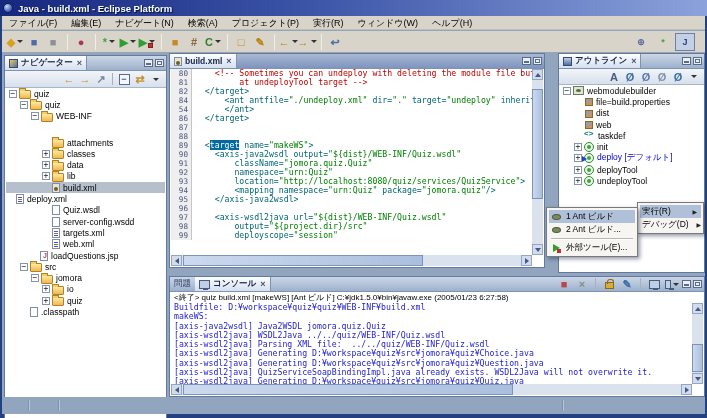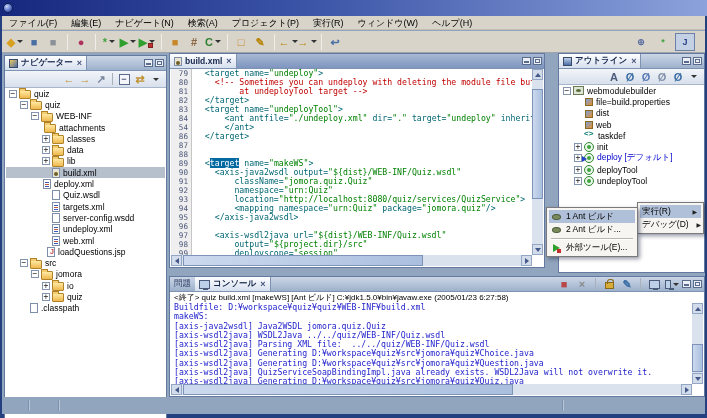--- a/index.html
+++ b/index.html
@@ -163,20 +163,21 @@
 </head>
 <body>
 
 <div id="screen">
   <div class="edge edge-l"></div>
   <div class="edge edge-r"></div>
   <div class="edge edge-b"></div>
 
   <div id="titlebar">
     <div id="winicon"></div>
+    <span id="wintitle">Java - build.xml - Eclipse Platform</span>
   </div>
 
   <div id="menubar">
       <span class="mitem">ファイル(F)</span>
       <span class="mitem">編集(E)</span>
       <span class="mitem">ナビゲート(N)</span>
       <span class="mitem">検索(A)</span>
       <span class="mitem">プロジェクト(P)</span>
       <span class="mitem">実行(R)</span>
       <span class="mitem">ウィンドウ(W)</span>
@@ -294,21 +295,21 @@
         <div class="trow" style="padding-left: 14px;">
           <span class="exp">−</span>
           <span class="ticon i-folder"></span>
           <span class="tlabel">quiz</span>
         </div>
         <div class="trow" style="padding-left: 25px;">
           <span class="exp">−</span>
           <span class="ticon i-folder"></span>
           <span class="tlabel">WEB-INF</span>
         </div>
-        <div class="trow" style="padding-left: 28px;">
+        <div class="trow" style="padding-left: 36px; margin-top: 15px;">
           <span class="exp hid"></span>
           <span class="ticon i-folder"></span>
           <span class="tlabel">attachments</span>
         </div>
         <div class="trow" style="padding-left: 36px;">
           <span class="exp">+</span>
           <span class="ticon i-folder"></span>
           <span class="tlabel">classes</span>
         </div>
         <div class="trow" style="padding-left: 36px;">
@@ -319,51 +320,46 @@
         <div class="trow" style="padding-left: 36px;">
           <span class="exp">+</span>
           <span class="ticon i-folder"></span>
           <span class="tlabel">lib</span>
         </div>
         <div class="trow sel-inactive" style="padding-left: 36px;">
           <span class="exp hid"></span>
           <span class="ticon i-file-ant"></span>
           <span class="tlabel">build.xml</span>
         </div>
-        <div class="trow" style=" margin-left: 27px;">
+        <div class="trow" style="">
           <span class="exp hid"></span>
           <span class="ticon i-file-xml"></span>
           <span class="tlabel">deploy.xml</span>
         </div>
         <div class="trow" style="padding-left: 36px; align-items: center;">
           <span class="exp hid"></span>
           <span class="ticon i-file"></span>
           <span class="tlabel">Quiz.wsdl</span>
         </div>
         <div class="trow" style="padding-left: 36px;">
           <span class="exp hid"></span>
+          <span class="ticon i-file"></span>
+          <span class="tlabel">server-config.wsdd</span>
+        </div>
+        <div class="trow" style="padding-left: 36px;">
+          <span class="exp hid"></span>
           <span class="ticon i-file-xml"></span>
           <span class="tlabel">targets.xml</span>
         </div>
         <div class="trow" style="padding-left: 36px;">
           <span class="exp hid"></span>
-          <span class="ticon i-file"></span>
-          <span class="tlabel">server-config.wsdd</span>
-        </div>
-        <div class="trow" style="padding-left: 36px;">
-          <span class="exp hid"></span>
-          <span class="ticon i-file-xml"></span>
-          <span class="tlabel">undeploy.xml</span>
-        </div>
-        <div class="trow" style="padding-left: 36px;">
-          <span class="exp hid"></span>
           <span class="ticon i-file-xml"></span>
           <span class="tlabel">web.xml</span>
         </div>
-        <div class="trow" style="padding-left: 31px;">
+        <div class="trow" style="padding-left: 24px;">
           <span class="exp hid"></span>
           <span class="ticon i-file-jsp"></span>
           <span class="tlabel">loadQuestions.jsp</span>
         </div>
         <div class="trow" style="padding-left: 14px;">
           <span class="exp">−</span>
           <span class="ticon i-folder"></span>
           <span class="tlabel">src</span>
         </div>
         <div class="trow" style="padding-left: 25px;">
@@ -395,25 +391,23 @@
         <span class="tab-ic i-file-ant" style="width:8px;height:9px;position:relative;"></span>
         <span>build.xml</span>
         <span class="tclose">×</span>
       </div>
       <div class="wbtns">
         <span class="wb min"></span>
         <span class="wb max"></span>
       </div>
     </div>
     <div id="editor-code">
-        <div class="cline"><span class="lnum">79</span><span class="ctext"><span class="tk-g">  &lt;target name=</span><span class="tk-v">"undeploy"</span><span class="tk-g">&gt;</span></span></div>
         <div class="cline"><span class="lnum">80</span><span class="ctext"><span class="tk-c">    &lt;!-- Sometimes you can undeploy with deleting the module file but it</span></span></div>
         <div class="cline"><span class="lnum">81</span><span class="ctext"><span class="tk-c">         at undeployTool target --&gt;</span></span></div>
         <div class="cline"><span class="lnum">82</span><span class="ctext"><span class="tk-g">  &lt;/target&gt;</span></span></div>
-        <div class="cline"><span class="lnum">83</span><span class="ctext"><span class="tk-g">  &lt;target name=</span><span class="tk-v">"undeployTool"</span><span class="tk-g">&gt;</span></span></div>
         <div class="cline"><span class="lnum">84</span><span class="ctext"><span class="tk-g">      &lt;ant antfile=</span><span class="tk-v">"./undeploy.xml"</span><span class="tk-g"> dir=</span><span class="tk-v">"."</span><span class="tk-g"> target=</span><span class="tk-v">"undeploy"</span><span class="tk-g"> inheritall=</span></span></div>
         <div class="cline"><span class="lnum">54</span><span class="ctext"><span class="tk-g">      &lt;/ant&gt;</span></span></div>
         <div class="cline"><span class="lnum">86</span><span class="ctext"><span class="tk-g">  &lt;/target&gt;</span></span></div>
         <div class="cline"><span class="lnum">87</span><span class="ctext"></span></div>
         <div class="cline"><span class="lnum">88</span><span class="ctext"></span></div>
         <div class="cline"><span class="lnum">89</span><span class="ctext"><span class="tk-g">  &lt;</span><span class="tk-s">target</span><span class="tk-g"> name=</span><span class="tk-v">"makeWS"</span><span class="tk-g">&gt;</span></span></div>
         <div class="cline"><span class="lnum">90</span><span class="ctext"><span class="tk-g">    &lt;axis-java2wsdl output=</span><span class="tk-v">"${dist}/WEB-INF/Quiz.wsdl"</span></span></div>
         <div class="cline"><span class="lnum">91</span><span class="ctext"><span class="tk-g">        className=</span><span class="tk-v">"jomora.quiz.Quiz"</span></span></div>
         <div class="cline"><span class="lnum">92</span><span class="ctext"><span class="tk-g">        namespace=</span><span class="tk-v">"urn:Quiz"</span></span></div>
         <div class="cline"><span class="lnum">93</span><span class="ctext"><span class="tk-g">        location=</span><span class="tk-v">"http://localhost:8080/quiz/services/QuizService"</span><span class="tk-g">&gt;</span></span></div>

